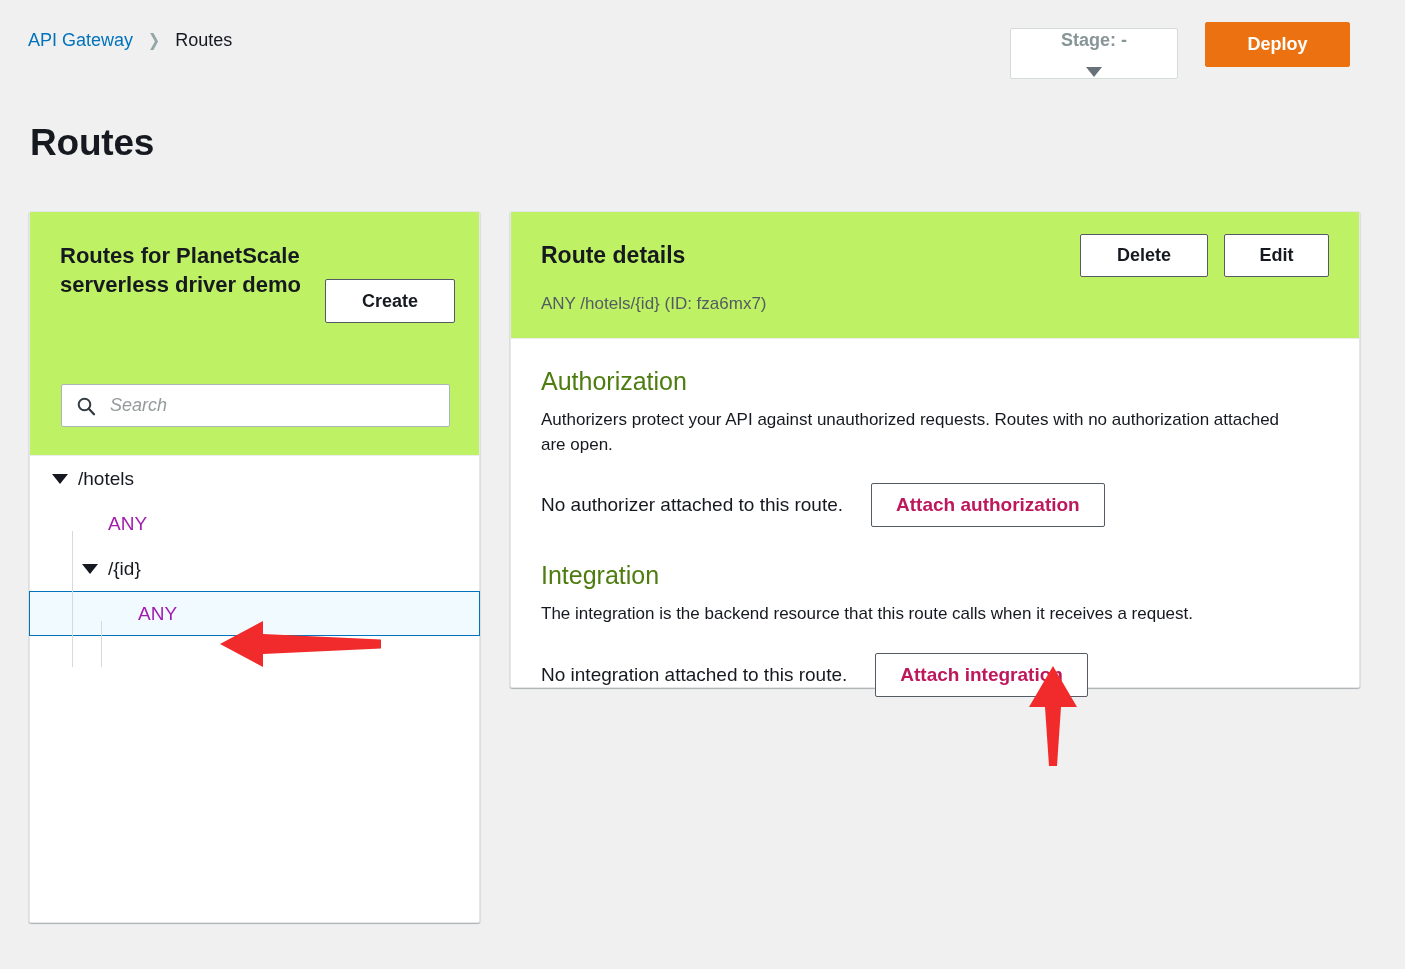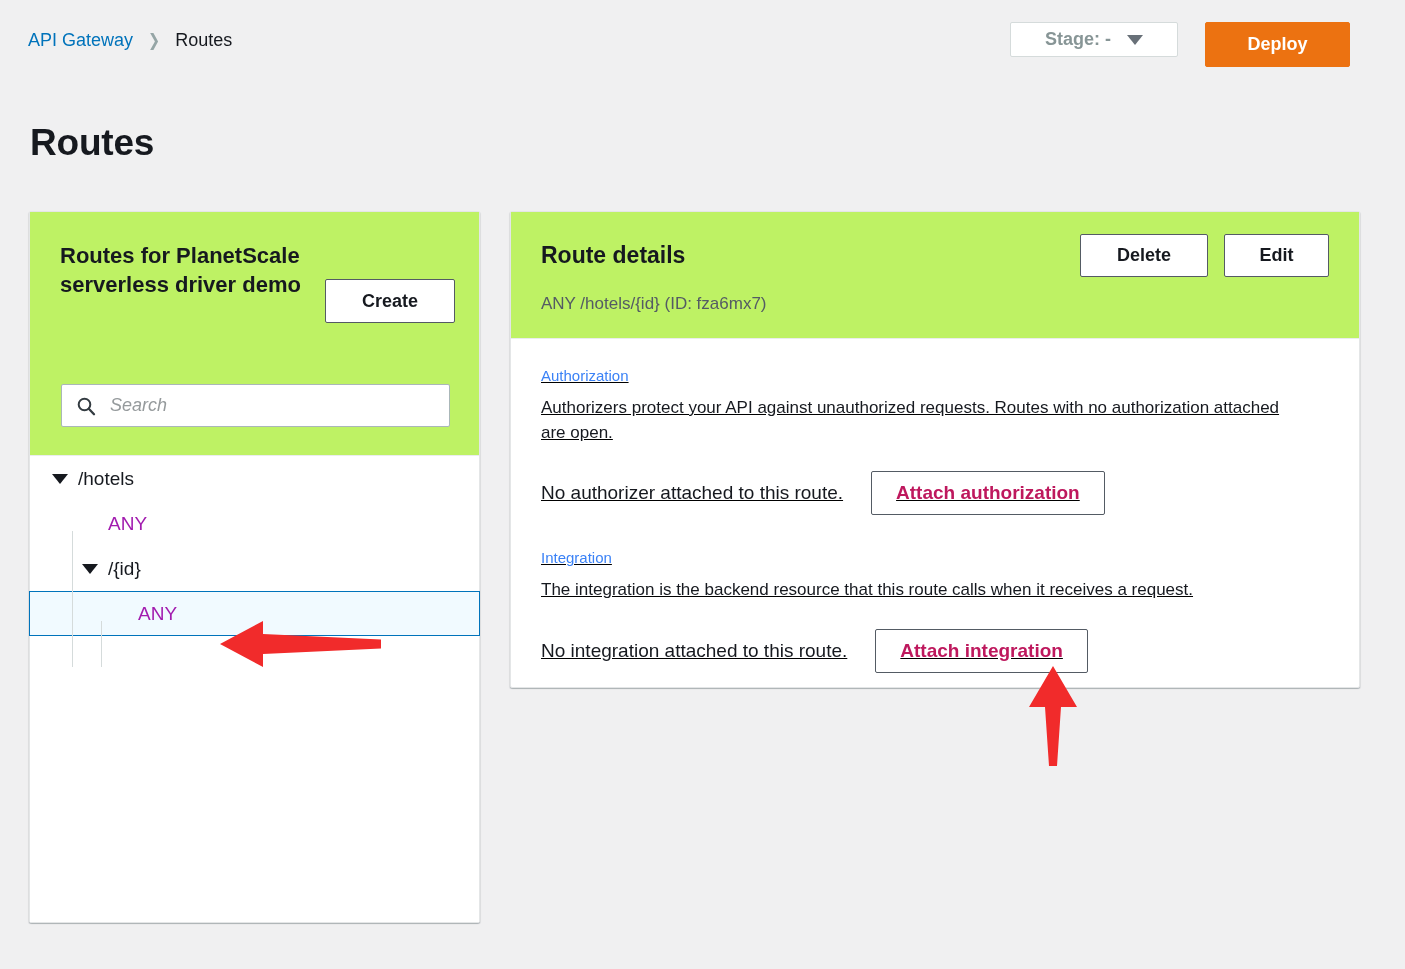--- a/index.html
+++ b/index.html
@@ -20,25 +20,26 @@
   }
   .bc-link { color: #0073bb; cursor: pointer; }
   .bc-sep {
     color: #95a5a6; font-size: 17px; line-height: 1;
     display: inline-block; transform: scaleX(0.85);
   }
   .bc-current { color: #16191f; }
 
   
   .stage-select {
-    position: absolute; left: 1010px; top: 22px;
-    width: 168px; height: 35px;
+    position: absolute; left: 1010px; top: 28px;
+    width: 168px; height: 51px;
     background: #ffffff; border: 1px solid #d5dbdb; border-radius: 2px;
     display: flex; align-items: center; justify-content: center; gap: 16px;
     cursor: pointer;
+    flex-direction: column;
   }
   .stage-label { color: #879596; font-size: 18px; font-weight: bold; }
   .caret-down {
     width: 0; height: 0;
     border-left: 8px solid transparent; border-right: 8px solid transparent;
     border-top: 10px solid #687078;
   }
   .deploy-btn {
     position: absolute; left: 1205px; top: 22px;
     width: 145px; height: 45px;
@@ -120,42 +121,42 @@
   }
   .tree-label { font-size: 19px; color: #16191f; }
   .tree-label.method { color: #a21caf; }
   .guide {
     position: absolute; width: 1px; background: #d5dbdb;
   }
   #guide-1 { left: 72px; top: 531px; height: 136px; }
   #guide-2 { left: 101px; top: 621px; height: 46px; }
 
   
-  #right-panel { left: 510px; top: 211px; width: 850px; height: 477px; text-decoration: underline; }
+  #right-panel { left: 510px; top: 211px; width: 850px; height: 477px; }
   .rp-header { position: relative; height: 127px; }
   .rp-title {
     position: absolute; left: 30px; top: 30px;
     font-size: 23px; font-weight: bold; color: #16191f;
   }
   .rp-sub {
     position: absolute; left: 30px; top: 82px;
     font-size: 17px; color: #545b64;
   }
   .hdr-btn {
     position: absolute; top: 22px; height: 43px;
     background: #ffffff; border: 1px solid #545b64; border-radius: 2px;
     color: #16191f; font-size: 18px; font-weight: bold;
     display: flex; align-items: center; justify-content: center;
     cursor: pointer;
   }
   #delete-btn { right: 151px; width: 128px; }
   #edit-btn { right: 30px; width: 105px; }
 
   .rp-body { padding: 28px 30px 0 30px; }
-  .section-title { font-size: 15px; color: #3b82f6; margin-bottom: 12px; }
+  .section-title { font-size: 25px; color: #4d7c0f; margin-bottom: 12px; }
   .section-desc {
     font-size: 17px; color: #16191f; line-height: 1.45;
     max-width: 740px; margin-bottom: 26px;
   }
   .action-row { display: flex; align-items: center; gap: 28px; margin-bottom: 34px; }
   .action-text { font-size: 19px; color: #16191f; }
   .action-btn {
     background: #ffffff; border: 1px solid #545b64; border-radius: 2px;
     color: #be185d; font-size: 19px; font-weight: bold;
     height: 44px; padding: 6px 24px;

